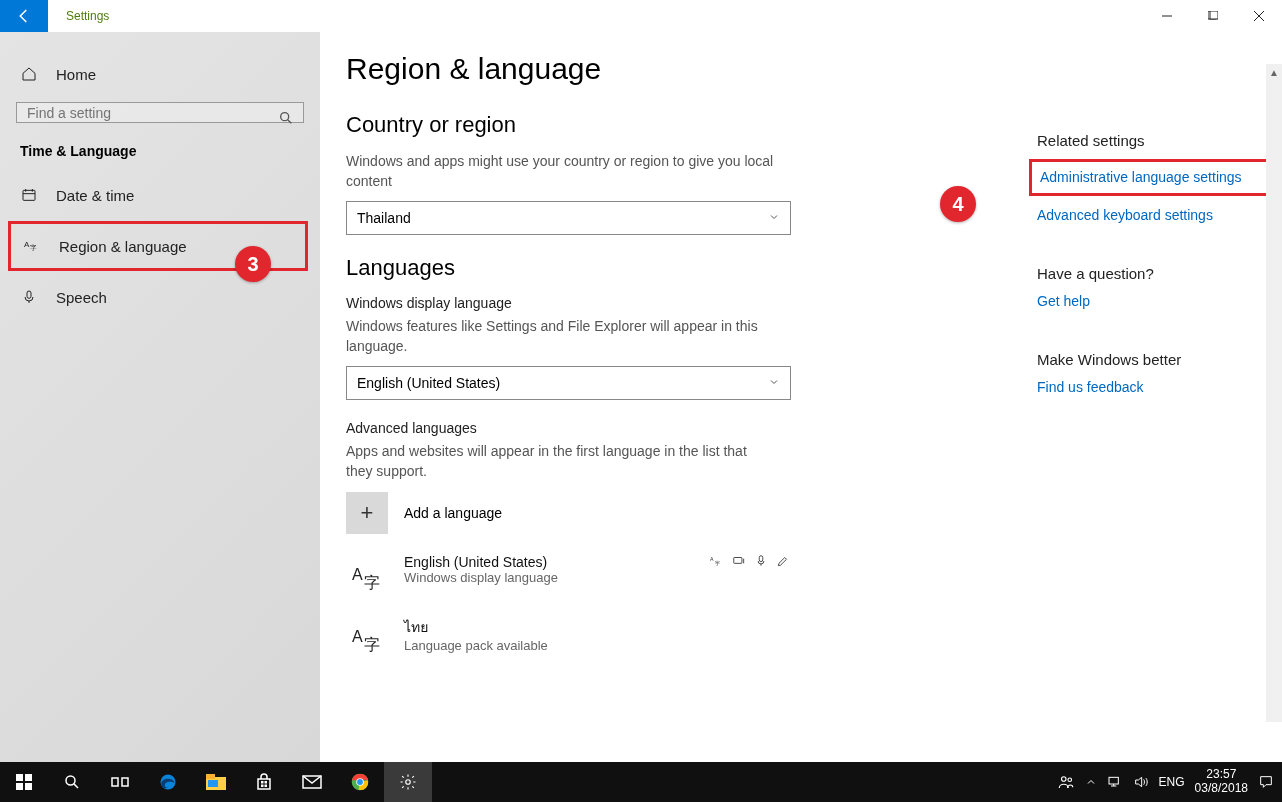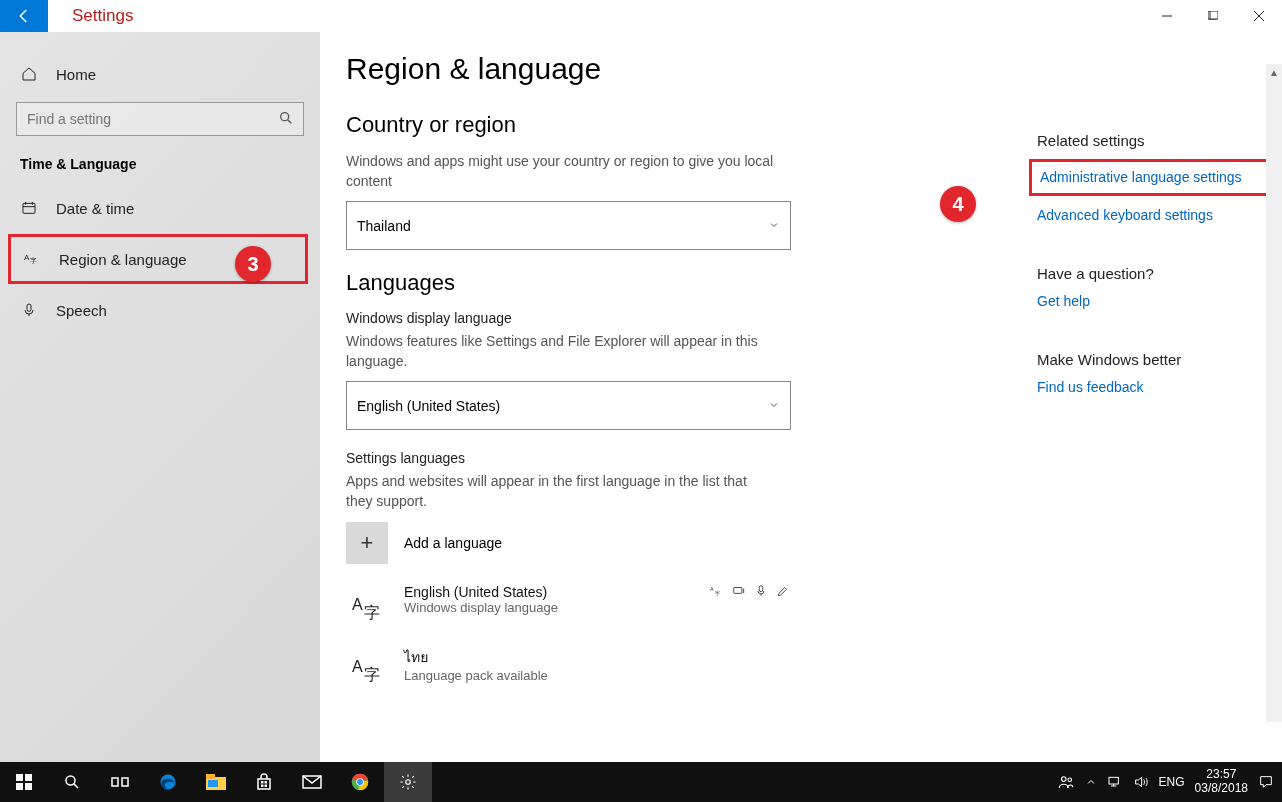--- a/index.html
+++ b/index.html
@@ -2,44 +2,44 @@
 <html><head>
 <meta charset="utf-8">
 <style>
   * { box-sizing: border-box; margin: 0; padding: 0; font-family: "Segoe UI", sans-serif; }
   html, body { width: 1282px; height: 802px; overflow: hidden; background: #fff; }
 
   
   .titlebar { position: absolute; top:0; left:0; right:0; height:32px; background:#fff; display:flex; align-items:center; }
   .titlebar .back { width:48px; height:32px; background:#0078d7; display:flex; align-items:center; justify-content:center; }
   .titlebar .back svg { stroke:#fff; }
-  .titlebar .app-title { margin-left:24px; font-size:17px; color:#b91c1c; }
+  .titlebar .app-title { margin-left:18px; font-size:12px; color:#4d7c0f; }
   .win-controls { position:absolute; top:0; right:0; display:flex; }
   .win-controls .btn { width:46px; height:32px; display:flex; align-items:center; justify-content:center; }
 
   
   .sidebar { position:absolute; top:32px; left:0; width:320px; bottom:40px;
              background: linear-gradient(135deg,#e4e4e4 0%, #d8d8d8 100%); padding:20px 0 0 0; }
   .sidebar .row { display:flex; align-items:center; height:44px; padding-left:20px; font-size:15px; color:#222; cursor:default; gap:18px;}
   .sidebar .row .ico { width:18px; display:flex; justify-content:center;}
   .search-wrap { margin:6px 16px 14px 16px; position:relative; }
-  .search-wrap input { width:100%; height:34px; border:1px solid #999; background:rgba(255,255,255,0.25); padding:0 34px 0 10px; font-size:14px; outline:none; }
+  .search-wrap input { width:100%; height:21px; border:1px solid #999; background:rgba(255,255,255,0.25); padding:0 34px 0 10px; font-size:14px; outline:none; }
   .search-wrap .srch-ico { position:absolute; right:10px; top:8px; color:#555;}
   .sidebar .category { font-weight:600; font-size:14px; padding:6px 20px 14px 20px; }
   .sidebar .selected-box { border:3px solid #e1262d; margin:4px 12px 4px 8px; }
   .sidebar .selected-box .row { padding-left:12px; }
 
   
   .main { position:absolute; top:32px; left:320px; right:0; bottom:40px; background:#fff; overflow:hidden; }
   .content { padding:20px 30px 0 26px; width:670px; }
   h1.page-title { font-weight:400; font-size:30px; margin-bottom:26px; }
   h2.section { font-weight:400; font-size:22px; margin:18px 0 14px 0;}
   .desc { font-size:14px; color:#555; line-height:1.4; margin-bottom:10px; max-width:430px;}
   .subhead { font-size:14px; color:#222; margin:14px 0 6px 0;}
-  .dropdown { width:445px; height:49px; border:1px solid #888; display:flex; align-items:center; justify-content:space-between; padding:0 10px; font-size:14px; margin-bottom:20px;}
+  .dropdown { width:445px; height:34px; border:1px solid #888; display:flex; align-items:center; justify-content:space-between; padding:0 10px; font-size:14px; margin-bottom:20px;}
   .dropdown .chev { color:#555; }
 
   .add-lang { display:flex; align-items:center; gap:16px; margin:6px 0 10px 0;}
   .add-lang .plus { width:42px; height:42px; background:#d9d9d9; display:flex; align-items:center; justify-content:center; font-size:22px; color:#333;}
   .add-lang .lbl { font-size:14px;}
 
   .lang-item { display:flex; align-items:flex-start; gap:16px; padding:10px 0;}
   .lang-item .ico { width:42px; height:42px; display:flex; align-items:center; justify-content:center; }
   .lang-item .txt .name { font-size:14px; color:#111;}
   .lang-item .txt .sub { font-size:13px; color:#666;}
@@ -173,21 +173,21 @@
     <div class="desc">Windows features like Settings and File Explorer will appear in this language.</div>
     <div class="dropdown">
       <span>English (United States)</span>
       <span class="chev">
         <svg width="12" height="12" viewBox="0 0 24 24" fill="none" stroke="#555" stroke-width="2">
             <path d="M6 9l6 6 6-6"></path>
           </svg>
       </span>
     </div>
 
-    <div class="subhead">Settings languages</div>
+    <div class="subhead">Advanced languages</div>
     <div class="desc">Apps and websites will appear in the first language in the list that they support.</div>
 
     <div class="add-lang">
       <div class="plus">+</div>
       <div class="lbl">Add a language</div>
     </div>
 
     <div class="lang-item">
       <div class="ico">
         <svg width="34" height="34" viewBox="0 0 34 34">

